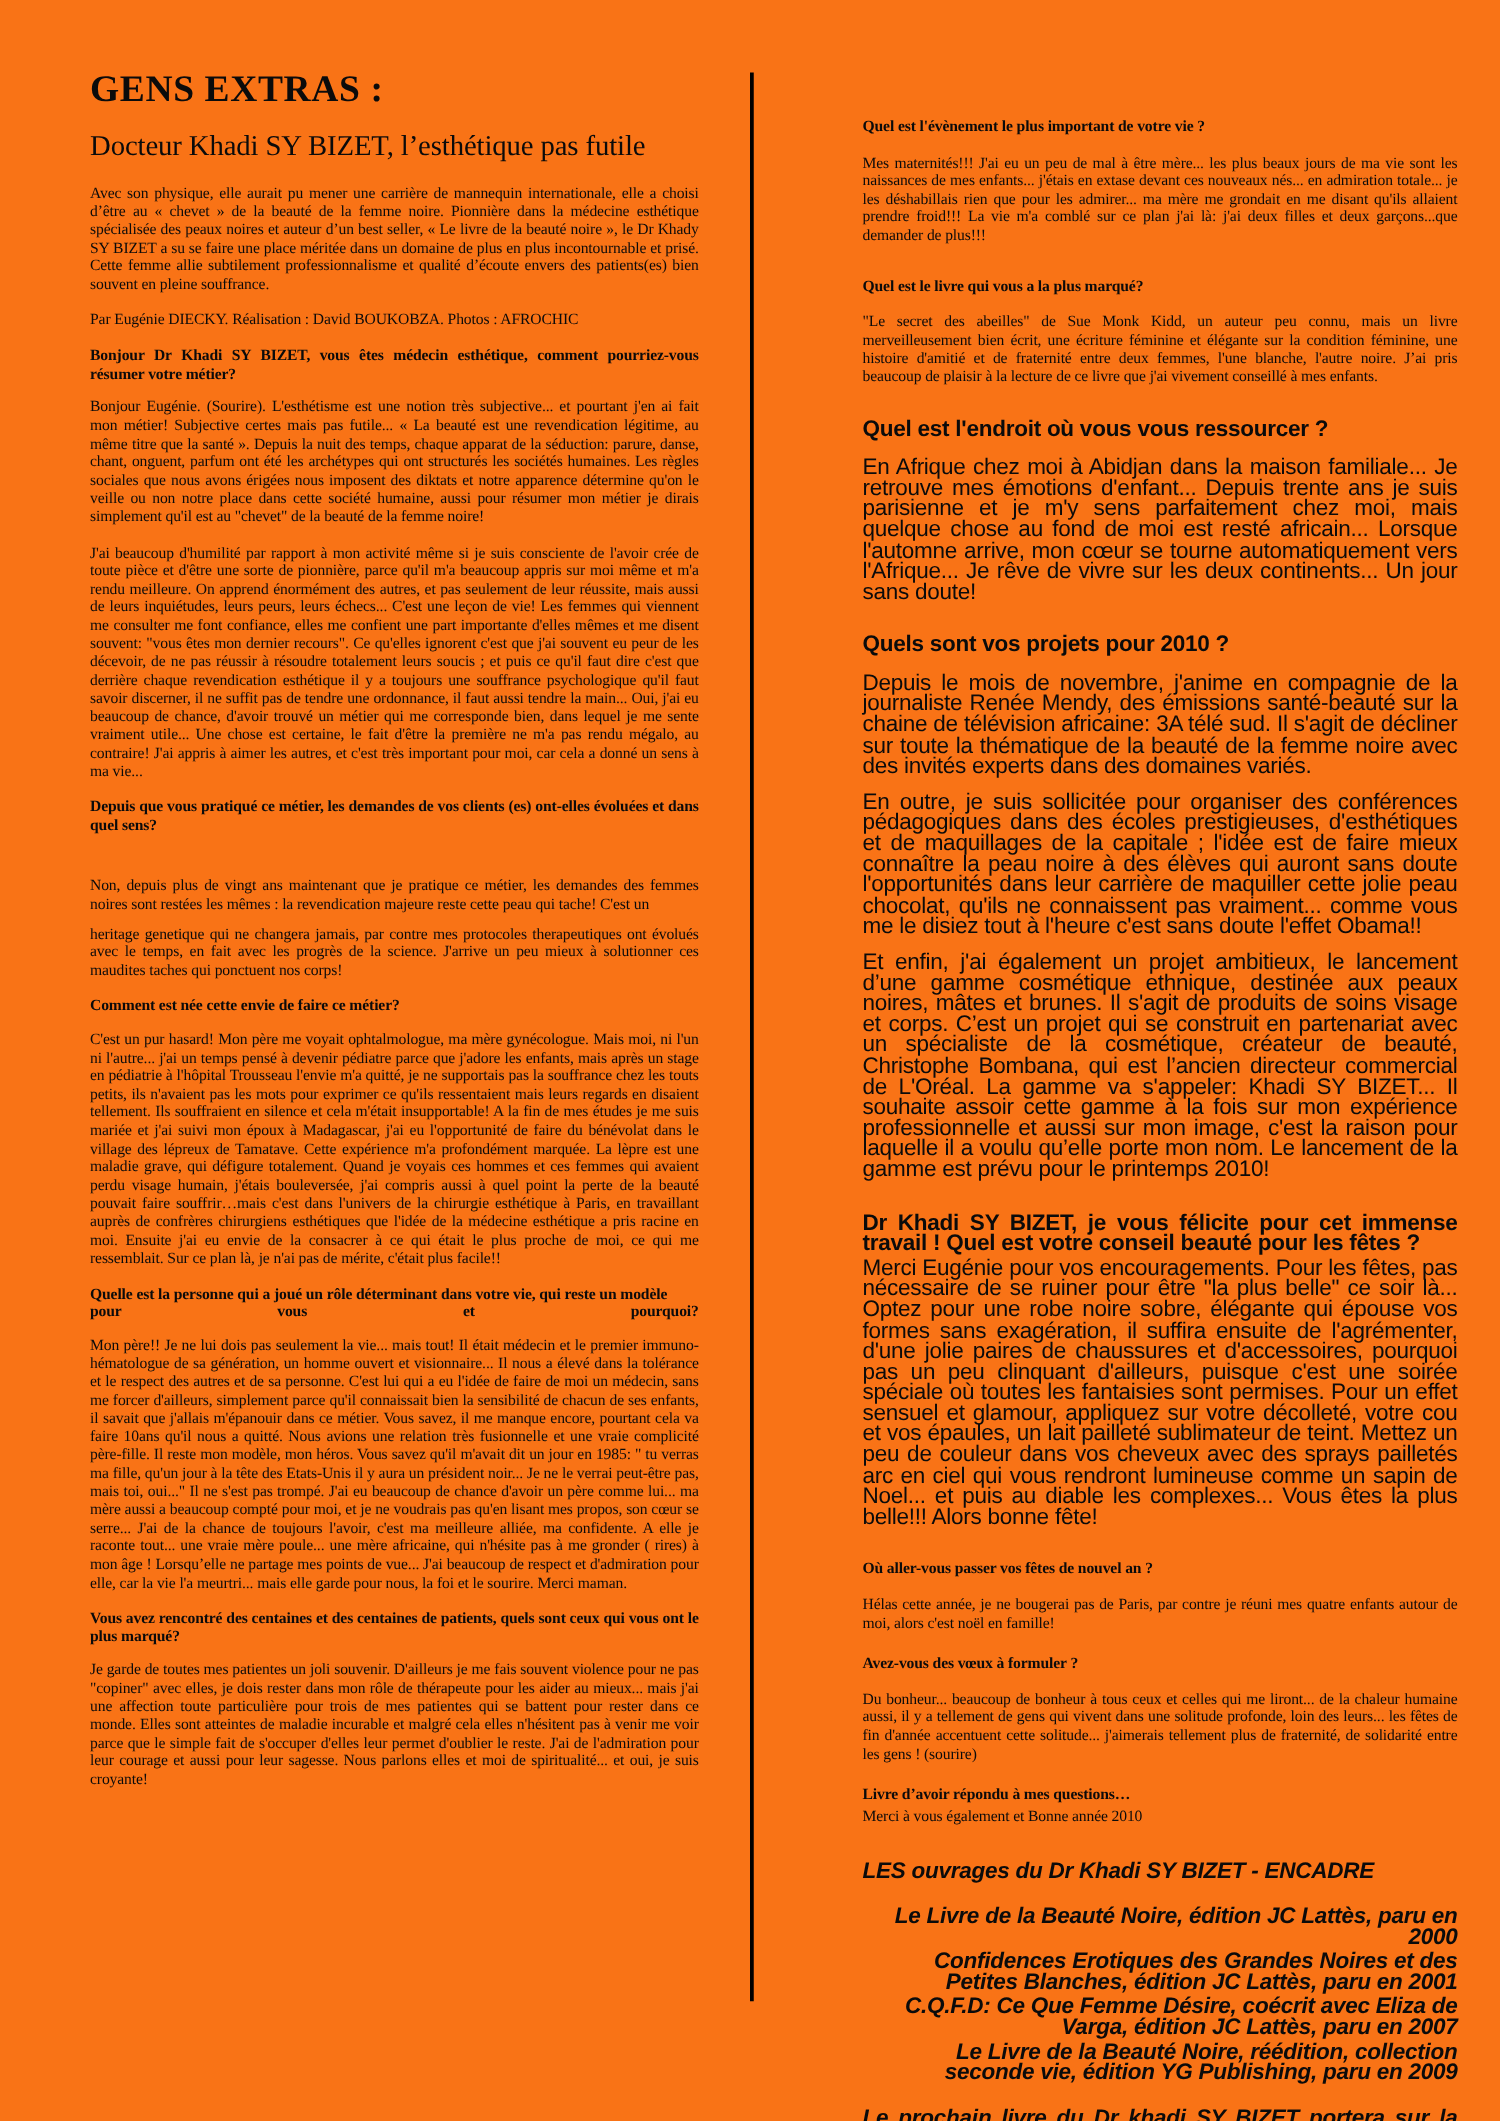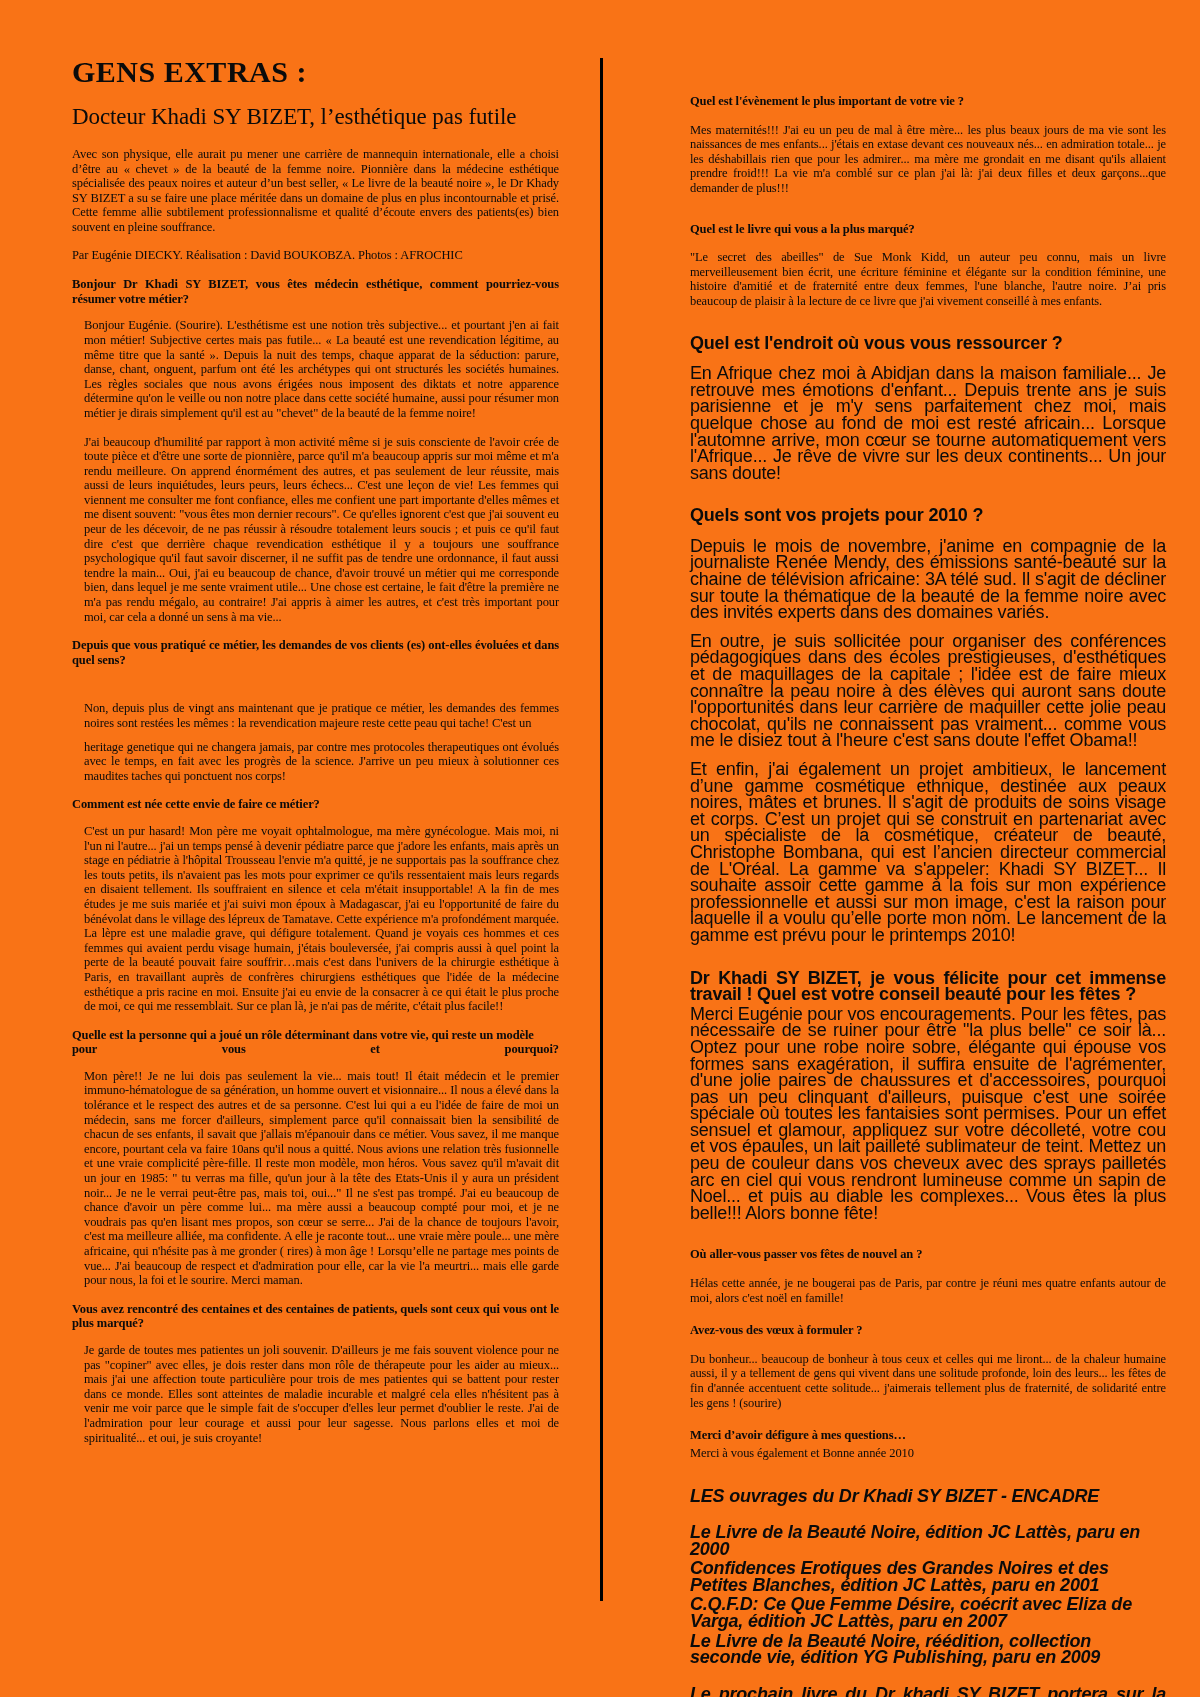--- a/index.html
+++ b/index.html
@@ -10,36 +10,36 @@
   .divider{position:absolute;left:600px;top:58px;width:3px;height:1543px;background:#000;}
 
   .title{font-family:"Liberation Serif",serif;font-weight:bold;font-size:30px;line-height:32px;
     letter-spacing:0.5px;margin:0 0 16px 0;}
   .subtitle{font-family:"Liberation Serif",serif;font-weight:normal;font-size:23px;line-height:26px;margin:0 0 17px 0;}
   .intro{text-align:justify;margin:0 0 13px 0;}
   .byline{margin:0 0 15px 0;}
 
   p{margin:0;}
   .lq{font-weight:bold;text-align:justify;margin:14px 0 12px 0;}
-  .la{text-align:justify;margin:0 0 14px 12px;}
+  .la{text-align:justify;margin:0 0 14px 0;}
   .lq.big-after{margin-bottom:34px;}
   .la.small-after{margin-bottom:9px;}
   .lq.no-after{margin-bottom:0;}
   .lq.spread{margin-top:0;text-align:justify;text-align-last:justify;}
 
   .serif{font-family:"Liberation Serif",serif;font-size:12.5px;line-height:14.6px;letter-spacing:-0.1px;}
   .sans{font-family:"Liberation Sans",sans-serif;font-size:18px;line-height:16.6px;letter-spacing:-0.2px;}
   .rq{font-weight:bold;text-align:justify;margin:26px 0 14px 0;}
   .rq.first-q{margin-top:10px;}
   .rq.mb2{margin-bottom:3px;}
   .rq.mt18{margin-top:18px;}
   .ra{text-align:justify;margin:0 0 12px 0;}
   .ra.follow{margin-bottom:0;}
   .enc{font-style:italic;font-weight:bold;margin:28px 0 0 0;text-align:left;}
-  .book{font-style:italic;font-weight:bold;margin:3px 0 0 0;text-align:left;}
+  .book{font-style:italic;font-weight:bold;margin:3px 0 0 0;text-align:right;}
   .book.first{margin-top:19px;}
   .final{font-style:italic;font-weight:bold;text-align:justify;margin:20px 0 0 0;}
 </style>
 </head>
 <body>
 
 <div class="page">
 
   <div class="divider"></div>
 
@@ -74,21 +74,21 @@
     <p class="rq sans">Quels sont vos projets pour 2010 ?</p>
     <p class="ra sans">Depuis le mois de novembre,  j'anime en compagnie de la journaliste Renée Mendy, des émissions santé-beauté sur la chaine de télévision africaine: 3A télé sud. Il s'agit de décliner sur toute la thématique de la beauté de la femme noire avec des invités experts dans des domaines variés.</p>
     <p class="ra sans">En outre, je suis sollicitée pour organiser des conférences pédagogiques dans des écoles prestigieuses, d'esthétiques et de maquillages de la capitale ; l'idée est de faire mieux connaître la peau noire à des élèves qui auront sans doute l'opportunités dans leur carrière de maquiller cette jolie peau chocolat, qu'ils ne connaissent pas vraiment... comme vous  me le disiez tout à l'heure c'est sans doute l'effet Obama!!</p>
     <p class="ra sans">Et enfin, j'ai également un projet ambitieux,  le lancement d’une gamme cosmétique ethnique, destinée aux peaux noires, mâtes et brunes. Il s'agit de produits de soins visage et corps. C’est un projet qui se construit en partenariat avec un spécialiste de la cosmétique, créateur de beauté, Christophe Bombana, qui est l’ancien directeur commercial de L'Oréal. La gamme va s'appeler: Khadi SY BIZET... Il souhaite assoir cette gamme à la fois sur mon expérience professionnelle et aussi sur mon image, c'est la raison pour laquelle il a voulu qu’elle porte mon nom. Le lancement de la gamme est prévu pour le printemps 2010!</p>
     <p class="rq sans mb2">Dr Khadi SY BIZET, je vous félicite pour cet immense travail ! Quel est votre conseil beauté pour les fêtes ?</p>
     <p class="ra sans">Merci Eugénie pour vos encouragements. Pour les fêtes, pas nécessaire de se ruiner pour être "la plus belle"  ce soir là... Optez pour une robe noire sobre, élégante qui épouse vos formes sans exagération, il suffira ensuite de l'agrémenter, d'une jolie paires de chaussures et d'accessoires, pourquoi pas un peu clinquant d'ailleurs, puisque c'est une soirée spéciale où toutes les fantaisies sont permises. Pour un effet sensuel et glamour, appliquez sur votre décolleté, votre cou et vos épaules, un lait pailleté sublimateur de teint. Mettez un peu de couleur dans vos cheveux avec des sprays pailletés arc en ciel qui vous rendront lumineuse comme un sapin de Noel... et puis au diable les complexes... Vous êtes la plus belle!!! Alors bonne fête!</p>
     <p class="rq serif">Où aller-vous passer vos fêtes de nouvel an ?</p>
     <p class="ra serif">Hélas cette année, je ne bougerai pas de Paris, par contre je réuni mes quatre enfants autour de moi, alors c'est noël en famille!</p>
     <p class="rq serif mt18">Avez-vous des vœux à formuler ?</p>
     <p class="ra serif">Du bonheur... beaucoup de bonheur à tous ceux et celles qui me liront... de la chaleur humaine aussi, il y a tellement de gens qui vivent dans une solitude profonde, loin des leurs... les fêtes de fin d'année accentuent cette solitude... j'aimerais tellement plus de fraternité, de solidarité entre les gens ! (sourire)</p>
-    <p class="rq serif mt18 mb2">Merci d’avoir défigure à mes questions…</p>
+    <p class="rq serif mt18 mb2">Livre d’avoir répondu à mes questions…</p>
     <p class="ra serif follow">Merci à vous également et Bonne année 2010</p>
     <p class="enc sans">LES ouvrages du Dr Khadi SY BIZET - ENCADRE</p>
     <p class="book sans first">Le Livre de la Beauté Noire, édition JC Lattès, paru en 2000</p>
     <p class="book sans">Confidences Erotiques des Grandes Noires et des Petites Blanches, édition JC Lattès, paru en 2001</p>
     <p class="book sans">C.Q.F.D: Ce Que Femme Désire, coécrit avec Eliza de Varga, édition JC Lattès, paru en 2007</p>
     <p class="book sans">Le Livre de la Beauté Noire, réédition, collection seconde vie, édition YG Publishing, paru en 2009</p>
     <p class="final sans">Le prochain livre du Dr khadi SY BIZET portera sur la pratique du blanchiment de la peau noire, le titre provisoire est: " Ces beautés noires blanchies". Ecrit  à l'image de ses autres ouvrages, c'est à dire comme un roman. Il s'agit pour elle de raconter, sans parti pris son expérience dans ce combat contre cette pratique dévastatrice. L'ouvrage commence alors qu’elle est à peine adolescente, sur le chemin de l'école, lorsqu’ elle voyait tous les jours dans une des rues de Treichville qu’elle traversais pour se rendre à l'école, ces jeunes prostituées ghanéennes à la peau décapée qu'on appelait les two-two... parce qu'elles racolaient en criant, two pences two pences... le prix de leurs faveurs!!</p>
   </div>
 
 </div>

